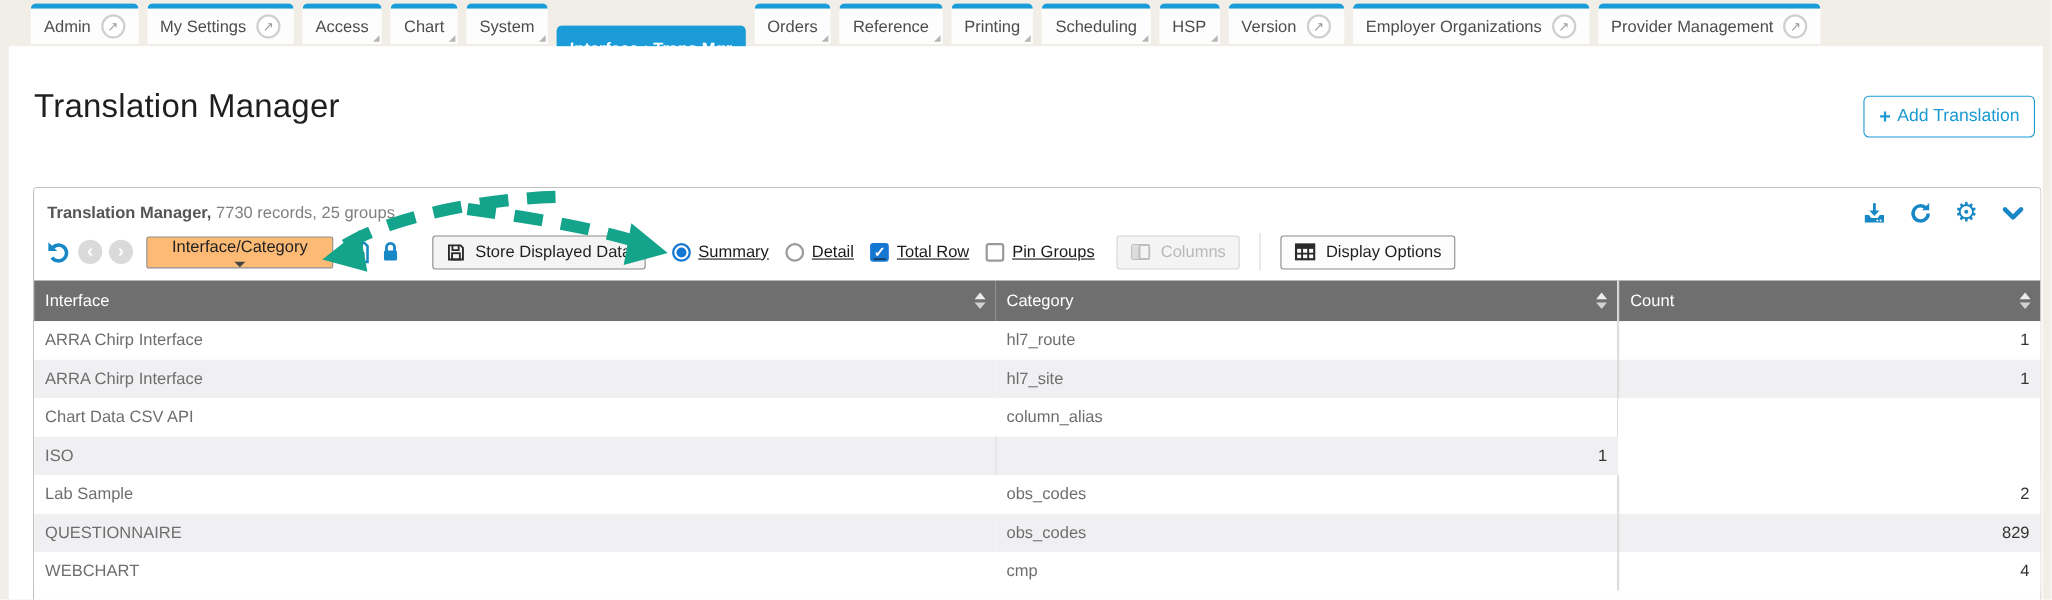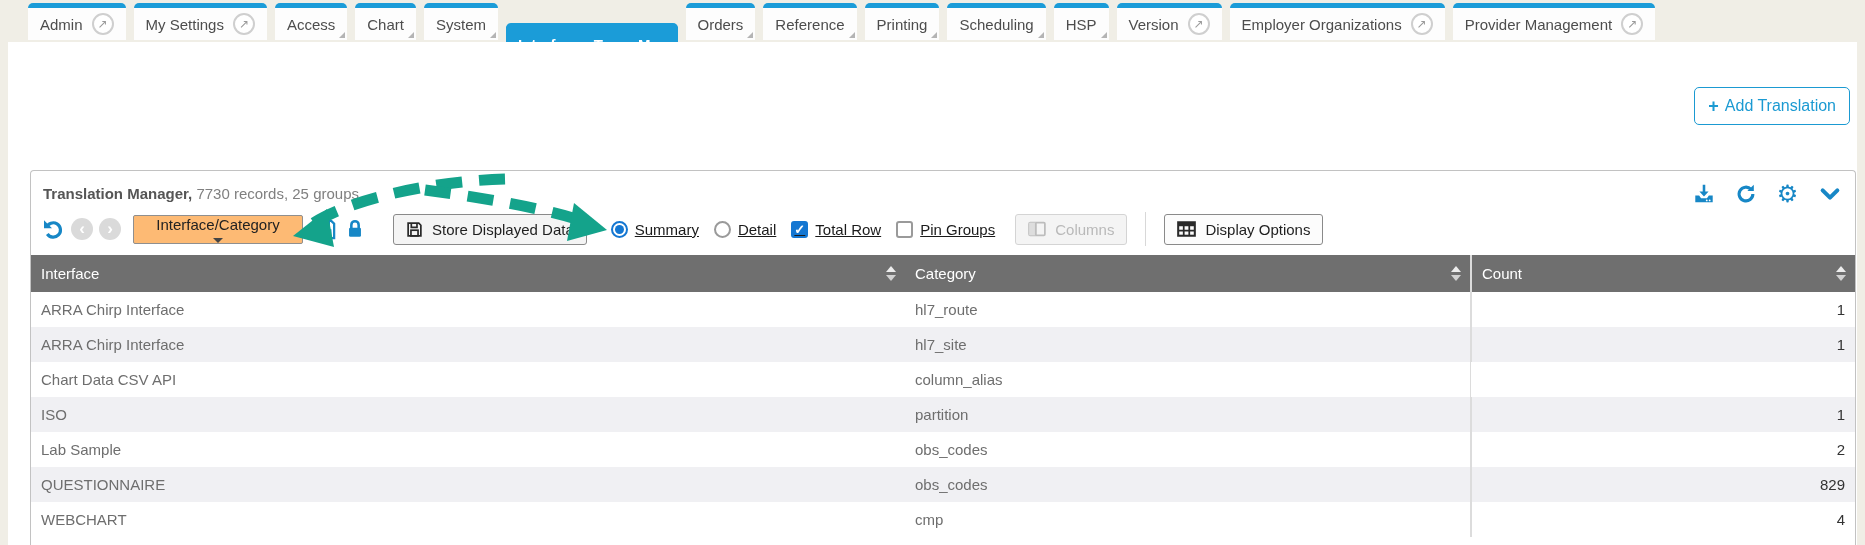--- a/index.html
+++ b/index.html
@@ -132,20 +132,21 @@
     <span class="ext">↗</span>
   </div>
   <div class="tab">
     <span>Provider Management</span>
     <span class="ext">↗</span>
   </div>
 </div>
 
 <div class="sheet">
 
+  <h1 class="page-title">Translation Manager</h1>
 
   <button class="add-btn">
     <span class="plus">+</span>
     <span>Add Translation</span>
   </button>
 
   <div class="panel">
 
     <div class="panel-header">
       <div class="panel-title">
@@ -294,21 +295,20 @@
       <div class="td">ARRA Chirp Interface</div>
       <div class="td c2">hl7_site</div>
       <div class="td c3 count">1</div>
     </div>
     <div class="grid-row tr">
       <div class="td">Chart Data CSV API</div>
       <div class="td c2">column_alias</div>
     </div>
     <div class="grid-row tr alt">
       <div class="td">ISO</div>
-      <div class="td c2">partition</div>
       <div class="td c3 count">1</div>
     </div>
     <div class="grid-row tr">
       <div class="td">Lab Sample</div>
       <div class="td c2">obs_codes</div>
       <div class="td c3 count">2</div>
     </div>
     <div class="grid-row tr alt">
       <div class="td">QUESTIONNAIRE</div>
       <div class="td c2">obs_codes</div>

